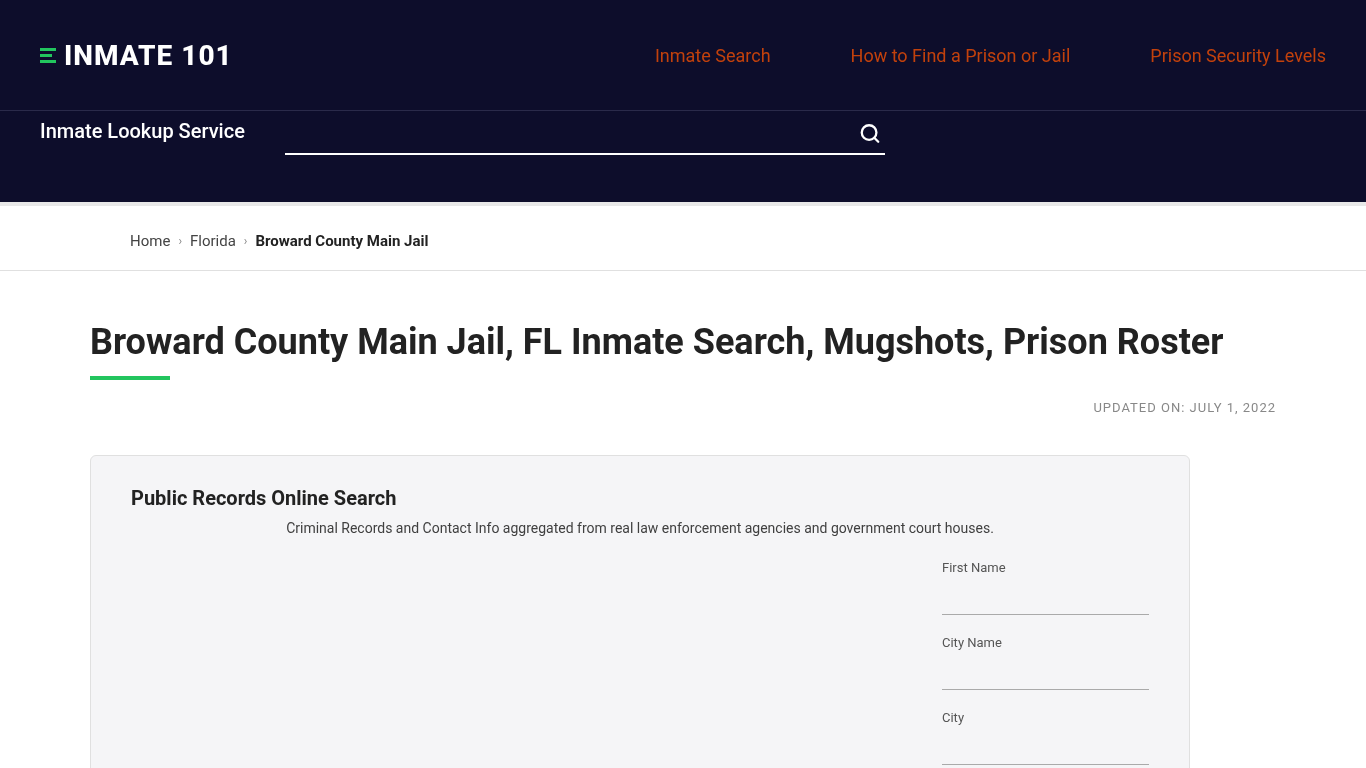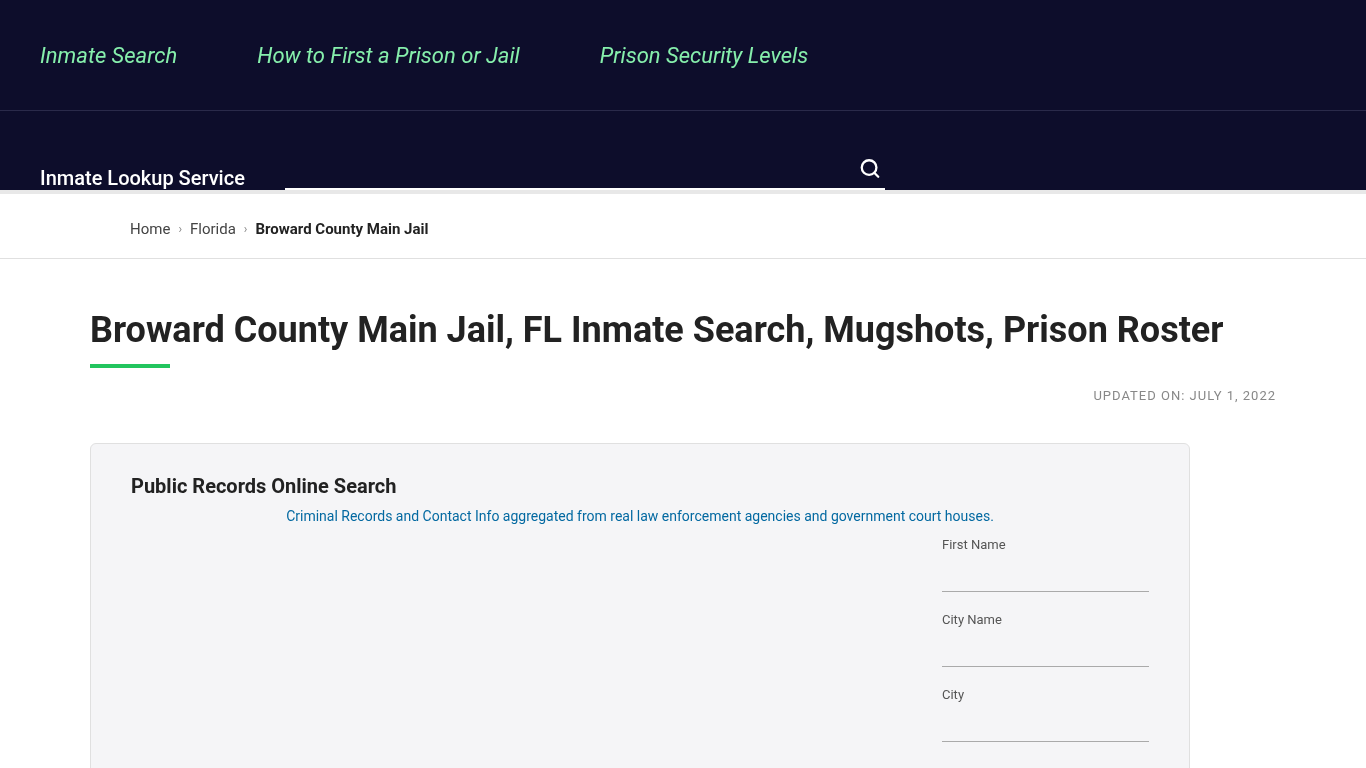--- a/index.html
+++ b/index.html
@@ -48,35 +48,34 @@
       font-weight: 800;
       color: #ffffff;
       letter-spacing: 1px;
     }
     .nav-links {
       display: flex;
       gap: 80px;
       align-items: center;
     }
     .nav-link {
-      color: #86efac;
-      font-size: 22px;
+      color: #c2410c;
+      font-size: 18px;
       text-decoration: none;
       cursor: pointer;
-      font-style: italic;
     }
 
     
     .search-bar-section {
       background: #0d0d2b;
       border-top: 1px solid #2a2a4a;
-      height: 80px;
-      display: flex;
-      align-items: flex-end;
-      padding: 0 40px;
+      height: 92px;
+      display: flex;
+      align-items: flex-start;
+      padding: 8px 40px;
       gap: 40px;
     }
     .search-label {
       color: #ffffff;
       font-size: 20px;
       font-weight: 500;
       white-space: nowrap;
     }
     .search-input-wrapper {
       flex: 1;
@@ -179,23 +178,23 @@
       max-width: 1100px;
     }
     .search-card-title {
       font-size: 20px;
       font-weight: 700;
       color: #222;
       margin-bottom: 10px;
     }
     .search-card-desc {
       font-size: 14px;
-      color: #0369a1;
+      color: #404040;
       text-align: center;
-      margin-bottom: 13px;
+      margin-bottom: 24px;
     }
     .search-form-row {
       display: flex;
       align-items: flex-end;
       gap: 20px;
       flex-direction: column;
     }
     .form-field {
       display: flex;
       flex-direction: column;
@@ -237,23 +236,31 @@
       cursor: pointer;
       white-space: nowrap;
       height: 36px;
       align-self: flex-end;
     }
   </style>
 </head>
 <body>
 
 <nav class="top-nav">
+  <div class="logo-area">
+    <div class="logo-icon">
+      <span></span>
+      <span></span>
+      <span></span>
+    </div>
+    <span class="logo-text">INMATE 101</span>
+  </div>
   <div class="nav-links">
     <a class="nav-link">Inmate Search</a>
-    <a class="nav-link">How to First a Prison or Jail</a>
+    <a class="nav-link">How to Find a Prison or Jail</a>
     <a class="nav-link">Prison Security Levels</a>
   </div>
 </nav>
 
 <div class="search-bar-section">
   <span class="search-label">Inmate Lookup Service</span>
   <div class="search-input-wrapper">
     <input class="search-input" type="text" placeholder="" style="">
     <button class="search-icon-btn">
       <svg width="22" height="22" viewBox="0 0 24 24" fill="none" stroke="currentColor" stroke-width="2.5" stroke-linecap="round" stroke-linejoin="round">

